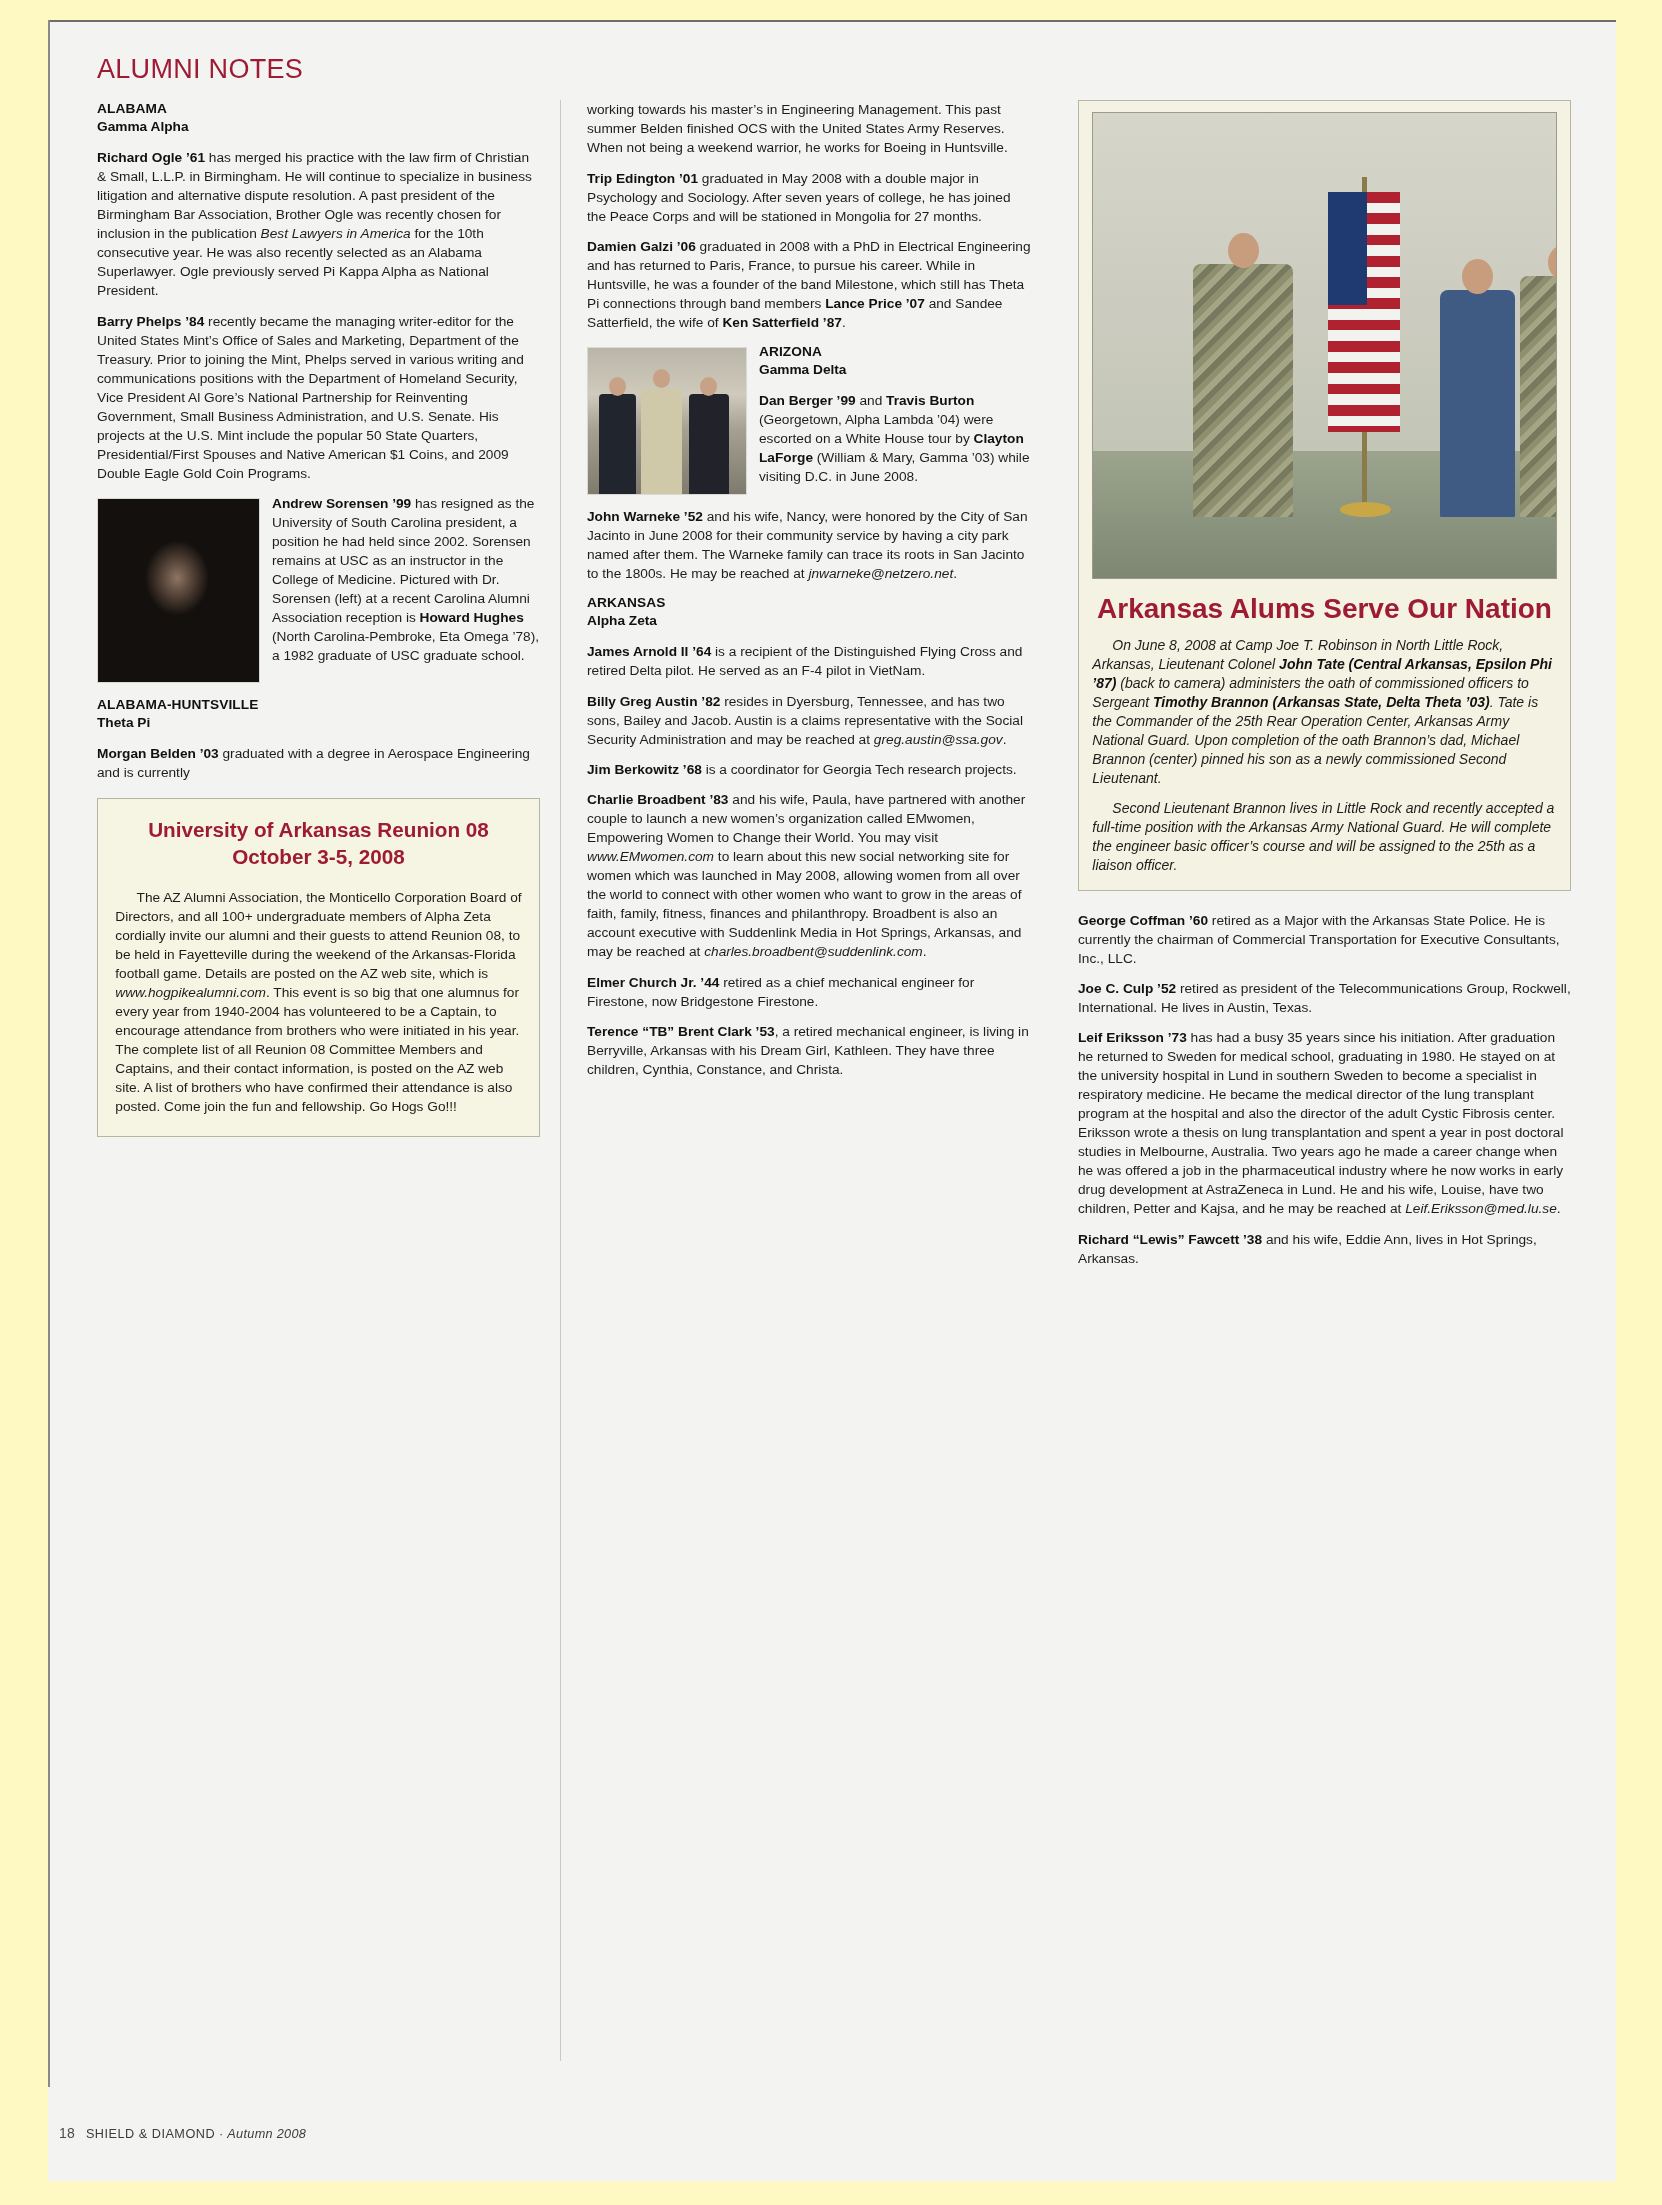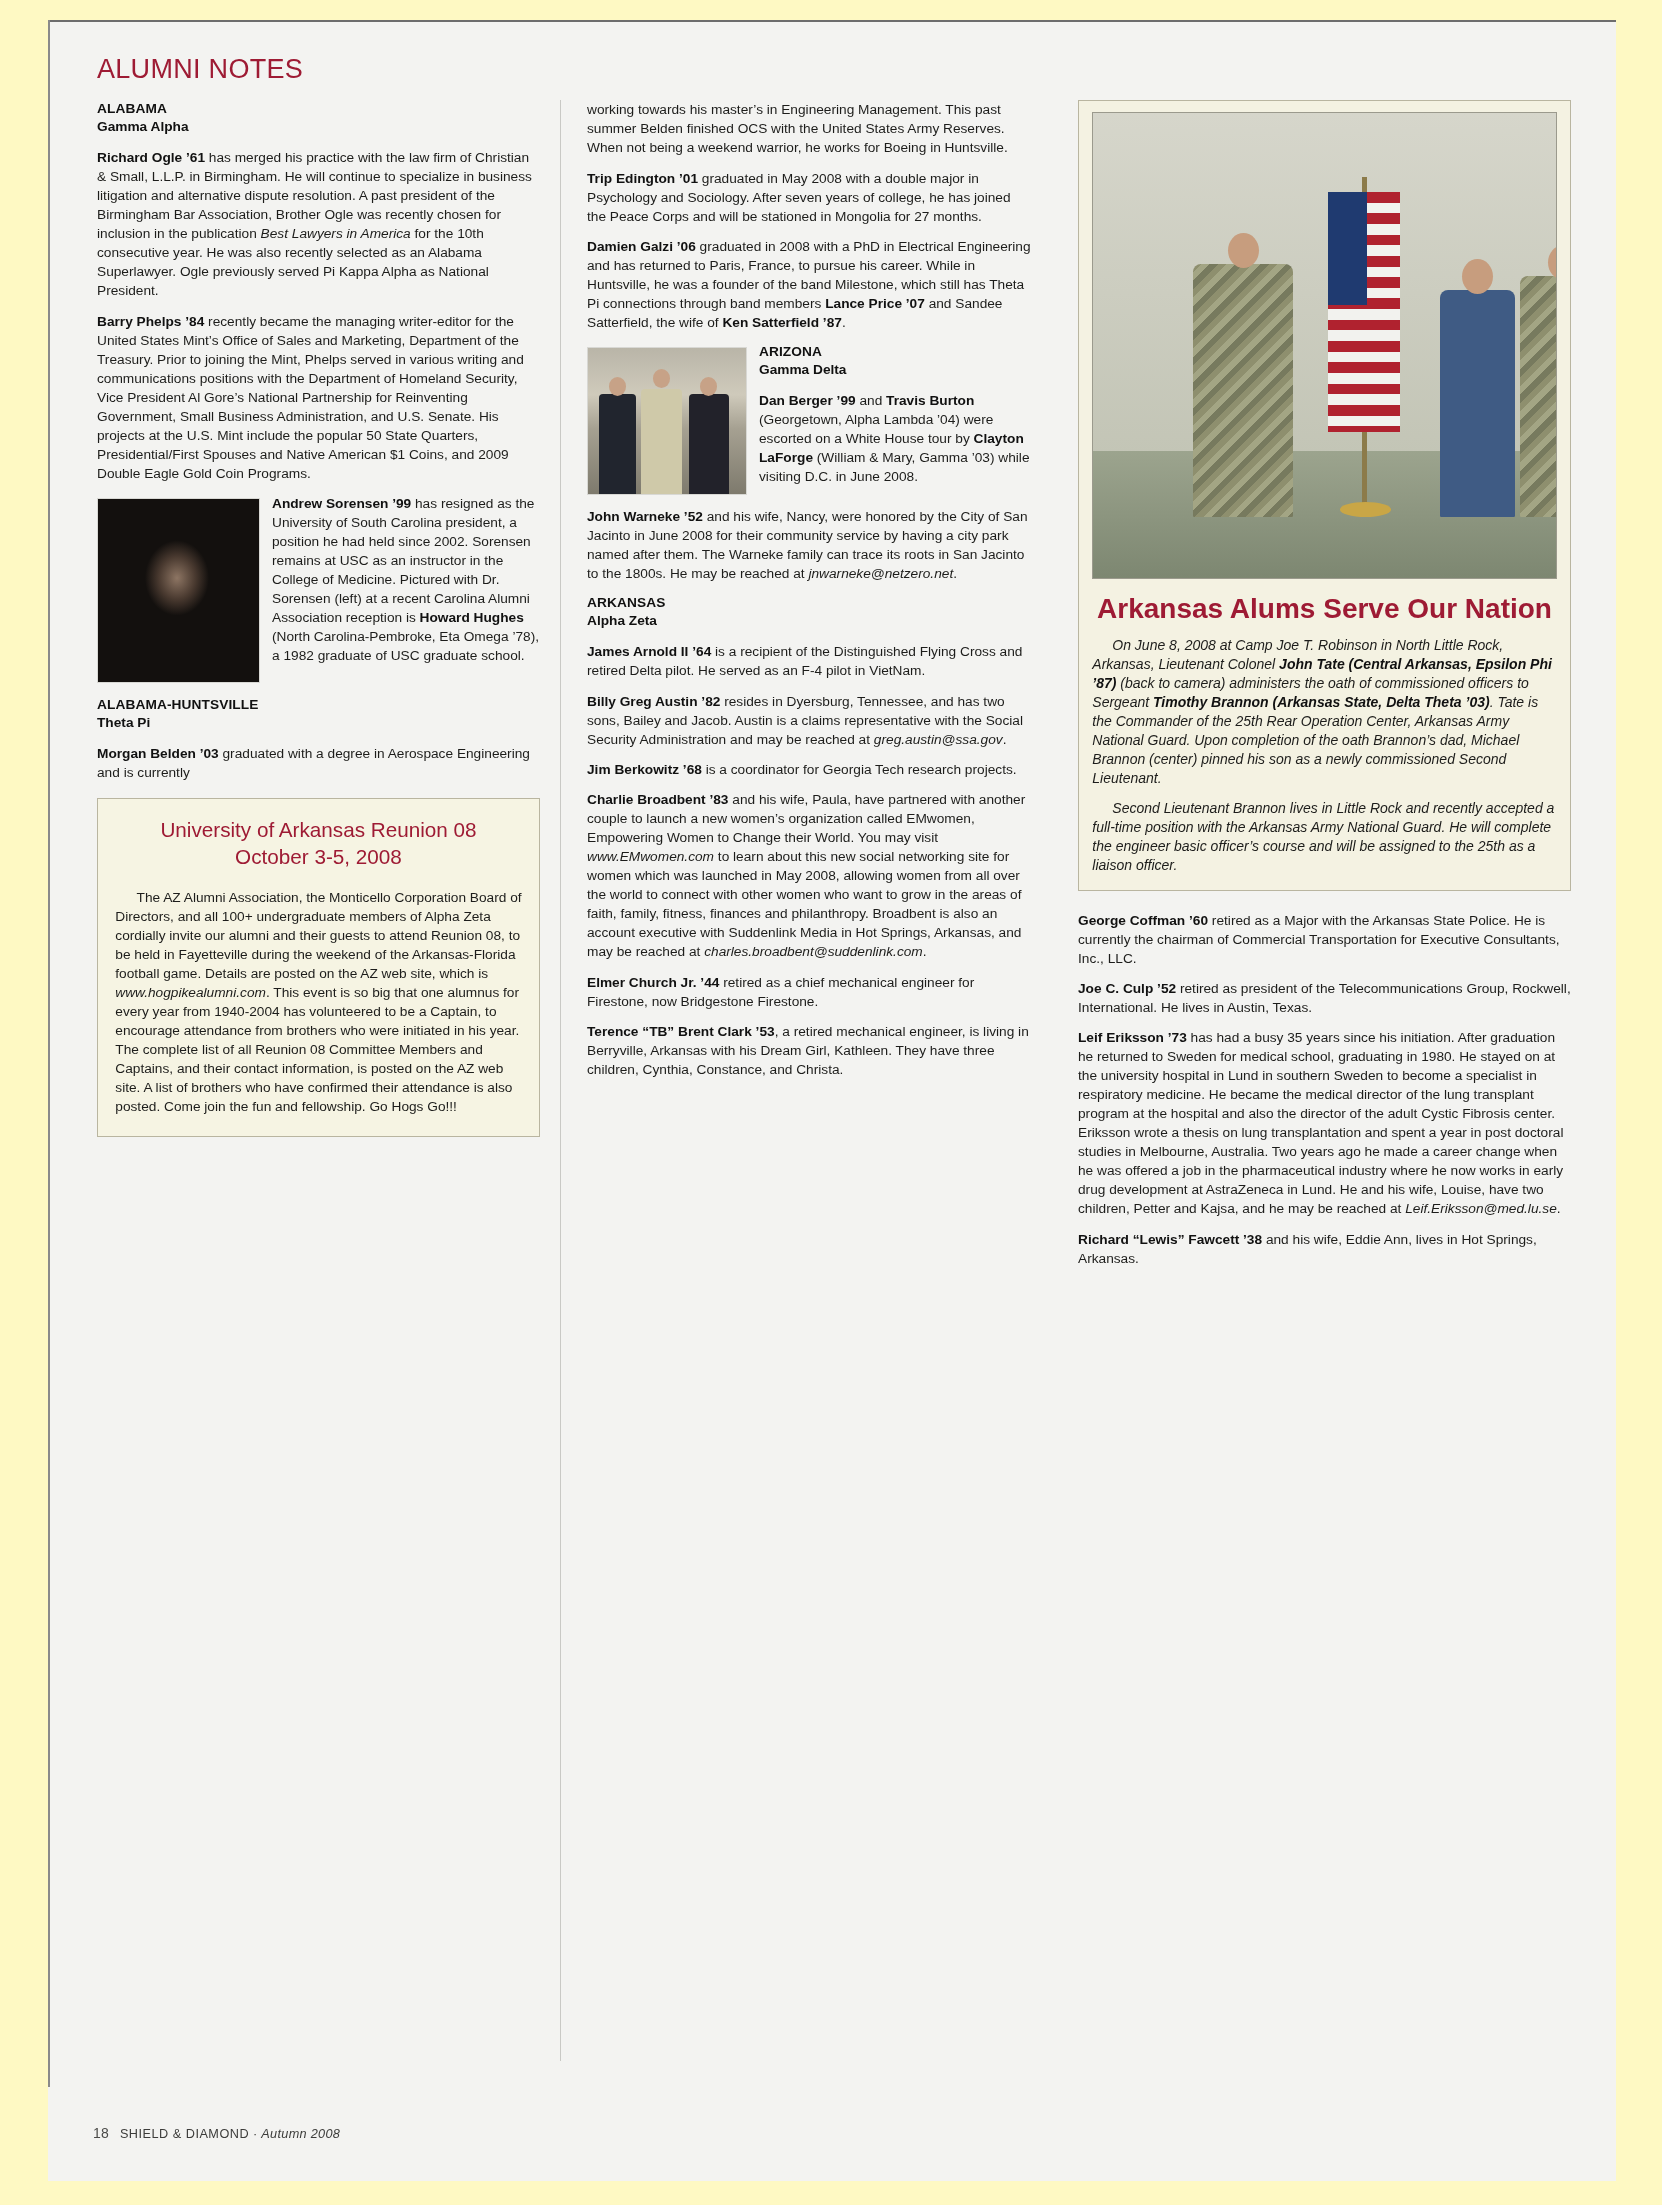--- a/index.html
+++ b/index.html
@@ -194,36 +194,36 @@
   .feature-box p.last { margin-bottom: 0; }
 
   
   .promo-box {
     border: 0.7px solid #b9b5a0;
     background: #f6f4e3;
     padding: 17.3px 17.3px 20px 17.3px;
     margin-top: 16px;
   }
   .promo-title {
-    color: #9e1b34; font-weight: normal; text-align: center;
+    color: #9e1b34; font-weight: bold; text-align: center;
     font-size: 20.7px; line-height: 27px; margin: 0 0 17.3px 0;
   }
   .promo-box p {
     font-size: 13.7px; line-height: 19px; margin: 0;
     text-indent: 21.3px;
   }
 
   
   .footer {
     position: absolute;
     left: 59px; bottom: 64px;
     font-size: 12.7px; color: #3c3c3a;
     letter-spacing: 0.3px;
   }
-  .footer .pg { font-size: 14px; color:#4a4a48; margin-right: 10.7px; margin-left: 34px; }
+  .footer .pg { font-size: 14px; color:#4a4a48; margin-right: 10.7px; }
   .footer .mag { letter-spacing: 0.5px; }
   .footer .iss { font-style: italic; }
   .clear { clear: both; }
 </style>
 </head>
 <body>
 
 <div class="page">
   <div class="scan"></div>
   <div class="rule-top"></div>

